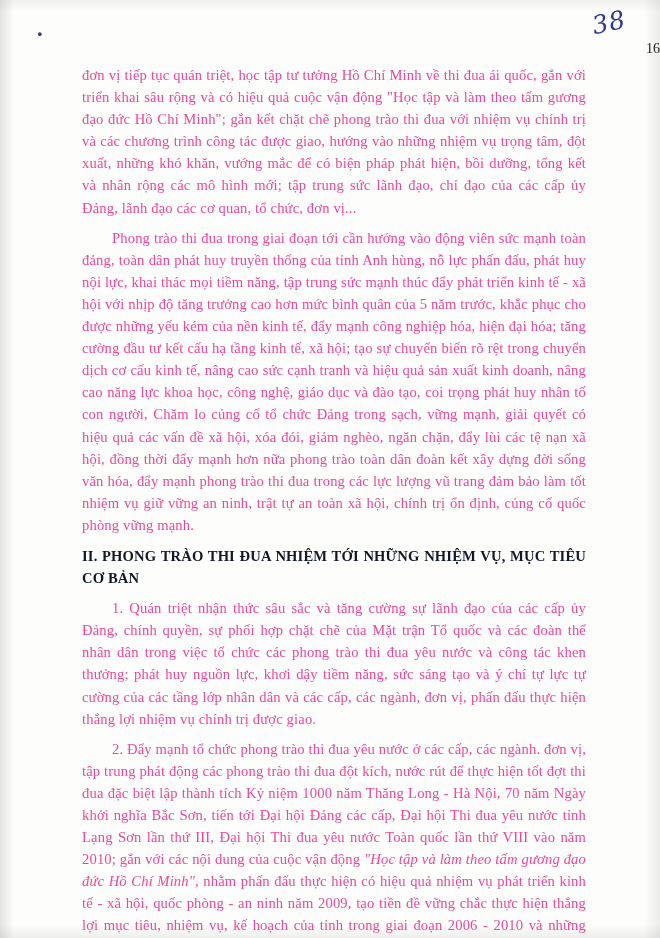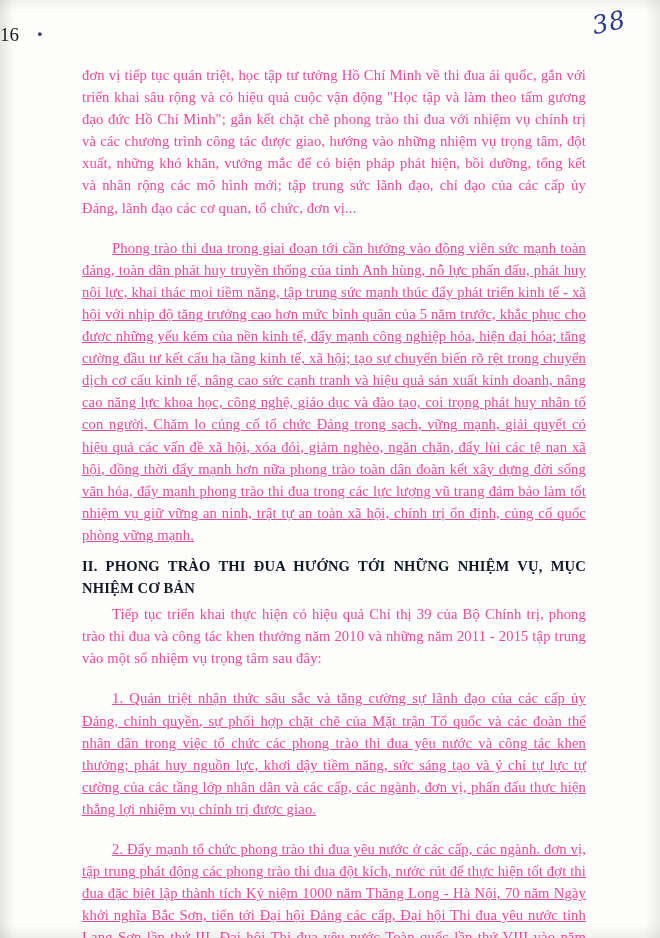--- a/index.html
+++ b/index.html
@@ -49,25 +49,25 @@
     top: 8px;
     font-size: 25px;
     color: #2b3a8f;
     font-family: "DejaVu Serif", serif;
     font-style: italic;
     transform: rotate(-12deg);
     letter-spacing: 1px;
   }
   .page-number {
     position: absolute;
-    top: 24px;
+    top: 41px;
     left: 0;
     width: 100%;
-    text-align: left;
-    font-size: 19px;
+    text-align: right;
+    font-size: 14px;
     color: #1b1b1b;
   }
   .body {
     position: absolute;
     left: 82px;
     right: 74px;
     top: 64px;
   }
   .para {
     margin: 0 0 1px 0;
@@ -85,41 +85,40 @@
   .heading {
     margin: 9px 0 4px 0;
     font-size: 14.6px;
     line-height: 22.1px;
     font-weight: bold;
     text-align: justify;
     letter-spacing: 0.01em;
     text-indent: 0;
   }
   .it { font-style: italic; }
-  .gap-top { margin-top: 18px; text-decoration: underline; }
+  .gap-top { margin-top: 8px; }
 </style>
 </head>
 <body>
 
 <div class="page">
   <div class="sheet">
 
     <div class="corner-mark">•</div>
     <div class="hand-number">38</div>
     <div class="page-number">16</div>
 
     <div class="body">
 
       <p class="para">đơn vị tiếp tục quán triệt, học tập tư tưởng Hồ Chí Minh về thi đua ái quốc, gắn với triển khai sâu rộng và có hiệu quả cuộc vận động "Học tập và làm theo tấm gương đạo đức Hồ Chí Minh"; gắn kết chặt chẽ phong trào thi đua với nhiệm vụ chính trị và các chương trình công tác được giao, hướng vào những nhiệm vụ trọng tâm, đột xuất, những khó khăn, vướng mắc để có biện pháp phát hiện, bồi dưỡng, tổng kết và nhân rộng các mô hình mới; tập trung sức lãnh đạo, chỉ đạo của các cấp ủy Đảng, lãnh đạo các cơ quan, tổ chức, đơn vị...</p>
 
       <p class="para indent gap-top">Phong trào thi đua trong giai đoạn tới cần hướng vào động viên sức mạnh toàn đảng, toàn dân phát huy truyền thống của tỉnh Anh hùng, nỗ lực phấn đấu, phát huy nội lực, khai thác mọi tiềm năng, tập trung sức mạnh thúc đẩy phát triển kinh tế - xã hội với nhịp độ tăng trưởng cao hơn mức bình quân của 5 năm trước, khắc phục cho được những yếu kém của nền kinh tế, đẩy mạnh công nghiệp hóa, hiện đại hóa; tăng cường đầu tư kết cấu hạ tầng kinh tế, xã hội; tạo sự chuyển biến rõ rệt trong chuyển dịch cơ cấu kinh tế, nâng cao sức cạnh tranh và hiệu quả sản xuất kinh doanh, nâng cao năng lực khoa học, công nghệ, giáo dục và đào tạo, coi trọng phát huy nhân tố con người, Chăm lo củng cố tổ chức Đảng trong sạch, vững mạnh, giải quyết có hiệu quả các vấn đề xã hội, xóa đói, giảm nghèo, ngăn chặn, đẩy lùi các tệ nạn xã hội, đồng thời đẩy mạnh hơn nữa phong trào toàn dân đoàn kết xây dựng đời sống văn hóa, đẩy mạnh phong trào thi đua trong các lực lượng vũ trang đảm bảo làm tốt nhiệm vụ giữ vững an ninh, trật tự an toàn xã hội, chính trị ổn định, củng cố quốc phòng vững mạnh.</p>
 
-      <h2 class="heading">II. PHONG TRÀO THI ĐUA HƯỚNG TỚI NHỮNG NHIỆM VỤ, MỤC NHIỆM CƠ BẢN</h2>
+      <h2 class="heading">II. PHONG TRÀO THI ĐUA NHIỆM TỚI NHỮNG NHIỆM VỤ, MỤC TIÊU CƠ BẢN</h2>
 
-      <p class="para indent">Tiếp tục triển khai thực hiện có hiệu quả Chỉ thị 39 của Bộ Chính trị, phong trào thi đua và công tác khen thưởng năm 2010 và những năm 2011 - 2015 tập trung vào một số nhiệm vụ trọng tâm sau đây:</p>
 
       <p class="para indent gap-top">1. Quán triệt nhận thức sâu sắc và tăng cường sự lãnh đạo của các cấp ủy Đảng, chính quyền, sự phối hợp chặt chẽ của Mặt trận Tổ quốc và các đoàn thể nhân dân trong việc tổ chức các phong trào thi đua yêu nước và công tác khen thưởng; phát huy nguồn lực, khơi dậy tiềm năng, sức sáng tạo và ý chí tự lực tự cường của các tầng lớp nhân dân và các cấp, các ngành, đơn vị, phấn đấu thực hiện thắng lợi nhiệm vụ chính trị được giao.</p>
 
       <p class="para indent gap-top"><span>2. Đẩy mạnh tổ chức phong trào thi đua yêu nước ở các cấp, các ngành. đơn vị, tập trung phát động các phong trào thi đua đột kích, nước rút để thực hiện tốt đợt thi đua đặc biệt lập thành tích Kỷ niệm 1000 năm Thăng Long - Hà Nội, 70 năm Ngày khởi nghĩa Bắc Sơn, tiến tới Đại hội Đảng các cấp, Đại hội Thi đua yêu nước tỉnh Lạng Sơn lần thứ III, Đại hội Thi đua yêu nước Toàn quốc lần thứ VIII vào năm 2010; gắn với các nội dung của cuộc vận động </span><span class="it">"Học tập và làm theo tấm gương đạo đức Hồ Chí Minh"</span><span>, nhằm phấn đấu thực hiện có hiệu quả nhiệm vụ phát triển kinh tế - xã hội, quốc phòng - an ninh năm 2009, tạo tiền đề vững chắc thực hiện thắng lợi mục tiêu, nhiệm vụ, kế hoạch của tỉnh trong giai đoạn 2006 - 2010 và những năm tiếp theo.</span></p>
 
     </div>
   </div>
 </div>
 
 </body></html>

